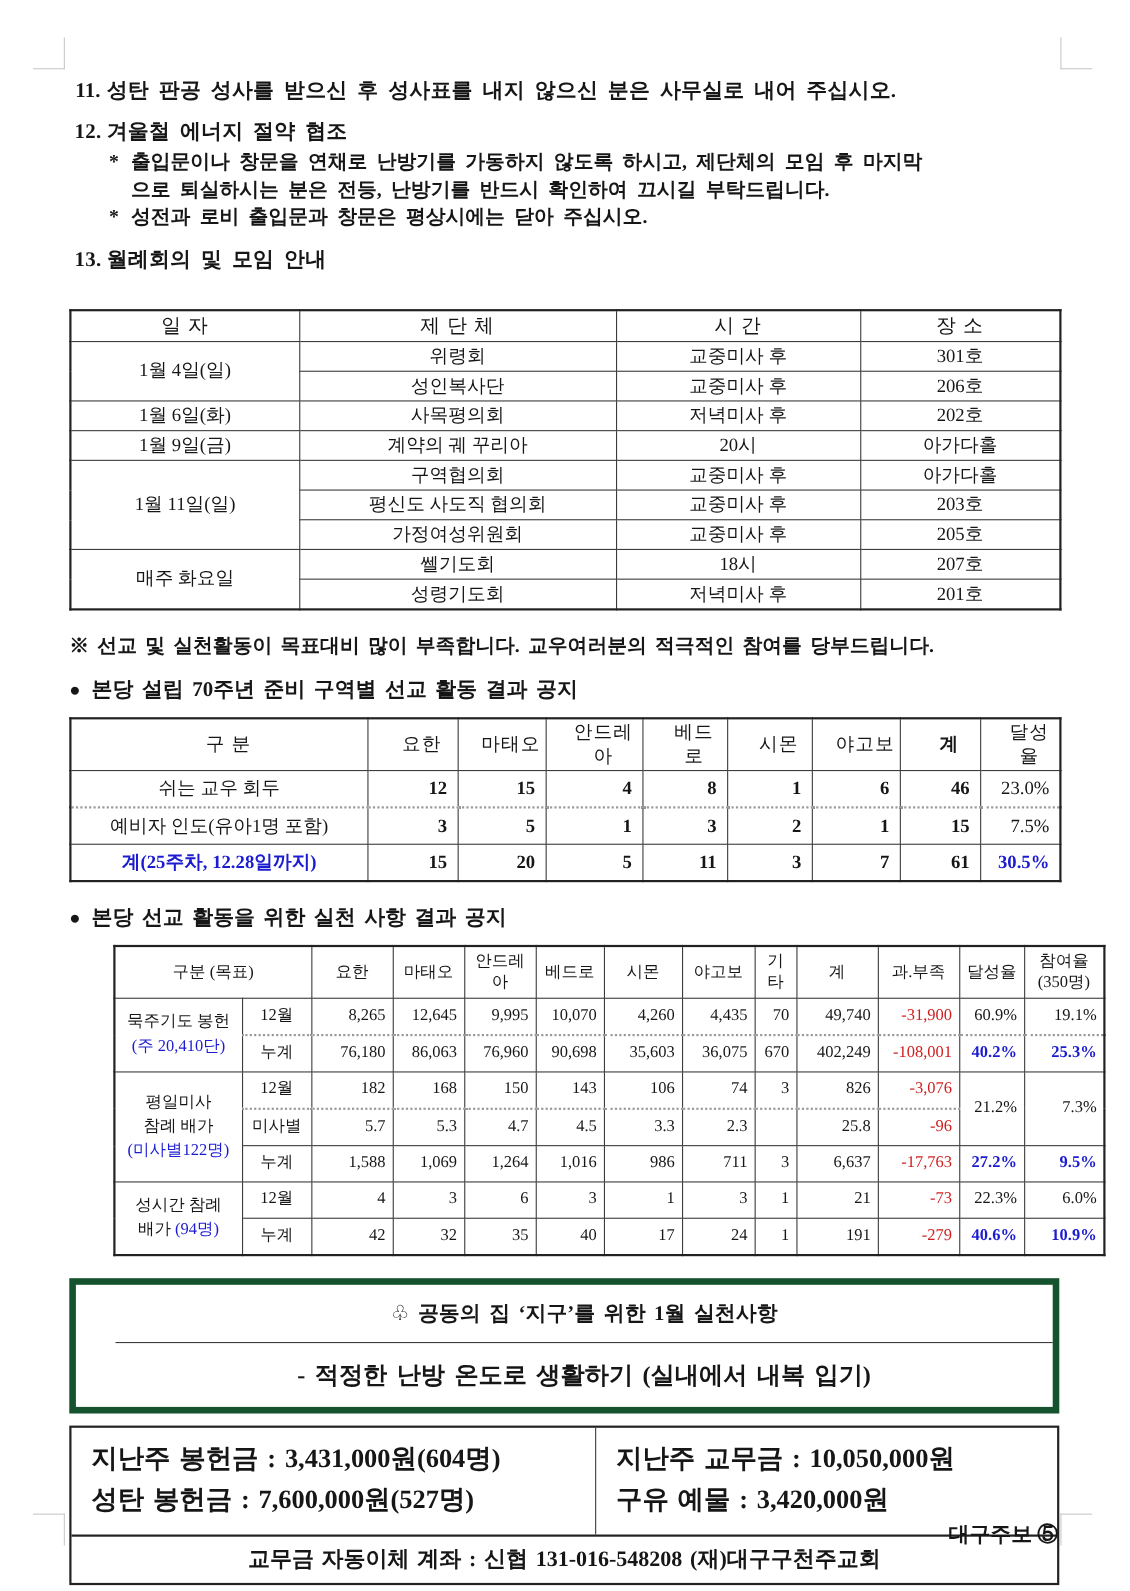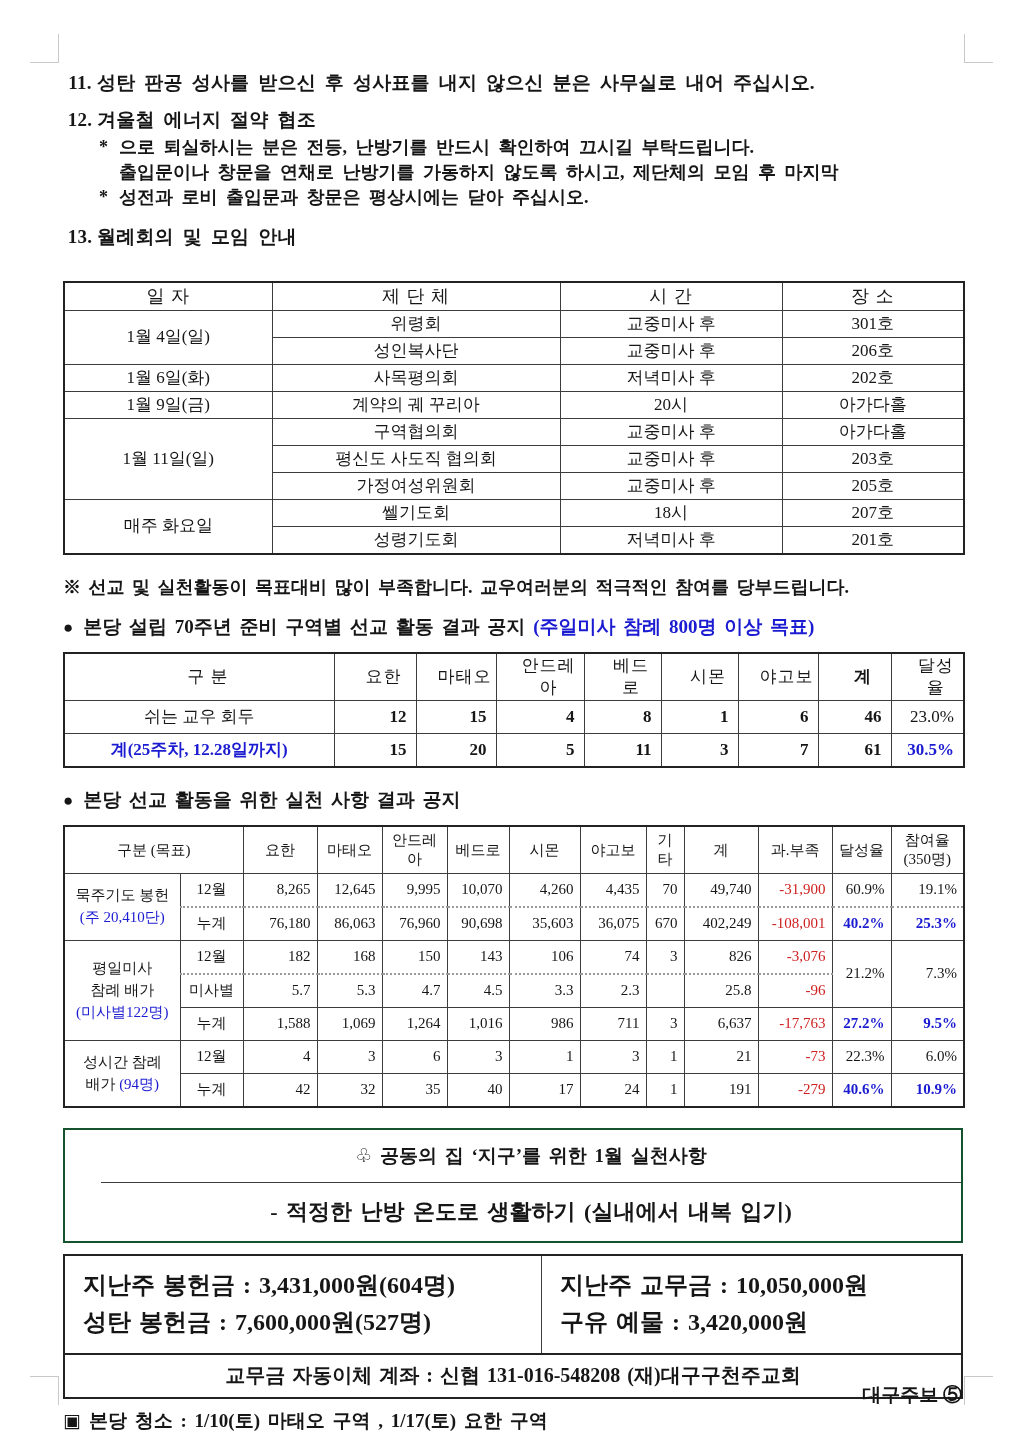--- a/index.html
+++ b/index.html
@@ -32,32 +32,32 @@
   .red { color:var(--c-red,#cf2020); }
   tr.dot td { border-top:2px dotted #9a9a9a; }
 
   #meetings-table th { height:25px; font-size:18px; }
   #meetings-table td { height:24px; font-size:17px; }
 
   #mission-table { margin-top:12px; }
   #mission-table th { height:30px; font-size:17px;padding-left:21px; }
   #mission-table td { height:30px; font-size:17px; }
 
-  #practice-table { margin-top:12px; }
+  #practice-table { margin-top:12px;margin-left:40px; }
   #practice-table th { font-size:15px; height:44px; letter-spacing:0; line-height:1.25; }
   #practice-table td { font-size:15px; height:30px; }
   #practice-table td.label { font-size:15px; line-height:1.45; padding:2px 1px; }
   #practice-table td.num { padding-right:6px; }
 
   .note { margin-top:20px; font-size:18px; font-weight:bold; word-spacing:3px; }
   .sec-head { margin-top:15px; font-size:19px; font-weight:bold; word-spacing:3px; display:flex; align-items:baseline; }
   .sec-head .bullet-glyph { margin-right:10px; font-size:17px; }
   .sec-head .hl { color:var(--c-blue,#1b1bd1); margin-left:8px; }
 
-  .eco-box { border:2px solid #14532d; margin-top:20px;padding-left:36px; }
+  .eco-box { border:6px solid #14532d; margin-top:20px;padding-left:36px; }
   .eco-title { border-bottom:1px solid #3c3c3c; text-align:center; font-size:19px; font-weight:bold; padding:13px 0; word-spacing:3px; }
   .eco-content { text-align:center; font-size:22px; font-weight:bold; padding:14px 0; word-spacing:3px; }
 
   .offer-box { border:2px solid #222; margin-top:11px; }
   .offer-top { display:flex; border-bottom:2px solid #222; }
   .offer-cell { padding:11px 0 12px 18px; text-align:left; font-size:24px; font-weight:bold; line-height:37px; word-spacing:2px; }
   .offer-left { width:458px; border-right:1px solid #3c3c3c; flex:none; }
   .offer-right { flex:1; }
   .offer-account { text-align:center; font-size:20px; font-weight:bold; padding:7px 0 8px 0; word-spacing:2px; }
 
@@ -80,22 +80,22 @@
     <span class="nnum">11.</span><span>성탄 판공 성사를 받으신 후 성사표를 내지 않으신 분은 사무실로 내어 주십시오.</span>
   </div>
 
   <div class="notice" style="margin-top:11px;">
     <span class="nnum">12.</span><span>겨울철 에너지 절약 협조</span>
   </div>
   <div class="bullets">
     <div class="bullet">
       <span class="marker">*</span>
       <div>
+        <div>출입문이나 창문을 연채로 난방기를 가동하지 않도록 하시고, 제단체의 모임 후 마지막</div>
         <div>으로 퇴실하시는 분은 전등, 난방기를 반드시 확인하여 끄시길  부탁드립니다.</div>
-        <div>출입문이나 창문을 연채로 난방기를 가동하지 않도록 하시고, 제단체의 모임 후 마지막</div>
       </div>
     </div>
     <div class="bullet">
       <span class="marker">*</span>
       <div>성전과 로비 출입문과 창문은 평상시에는 닫아 주십시오.</div>
     </div>
   </div>
 
   <div class="notice" id="notice-13">
     <span class="nnum">13.</span><span>월례회의 및 모임 안내</span>
@@ -168,21 +168,20 @@
           <td>201호</td>
         </tr>
       </tbody>
     </table>
 
   <div class="note">※ 선교 및 실천활동이 목표대비 많이 부족합니다. 교우여러분의 적극적인 참여를 당부드립니다.</div>
 
   <div class="sec-head">
     <span class="bullet-glyph">●</span>
     <span>본당 설립 70주년 준비 구역별 선교 활동 결과 공지</span>
-    <span class="hl">(주일미사 참례 800명 이상 목표)</span>
   </div>
 
   <table id="mission-table">
       <colgroup>
         <col style="width: 270px;">
         <col style="width: 82px;">
         <col style="width: 80px;">
         <col style="width: 88px;">
         <col style="width: 77px;">
         <col style="width: 77px;">
@@ -207,20 +206,31 @@
         <tr>
           <td>쉬는 교우 회두</td>
           <td class="num b">12</td>
           <td class="num b">15</td>
           <td class="num b">4</td>
           <td class="num b">8</td>
           <td class="num b">1</td>
           <td class="num b">6</td>
           <td class="num b">46</td>
           <td class="num">23.0%</td>
+        </tr>
+        <tr class="dot">
+          <td>예비자 인도(유아1명 포함)</td>
+          <td class="num b">3</td>
+          <td class="num b">5</td>
+          <td class="num b">1</td>
+          <td class="num b">3</td>
+          <td class="num b">2</td>
+          <td class="num b">1</td>
+          <td class="num b">15</td>
+          <td class="num">7.5%</td>
         </tr>
         <tr>
           <td class="blue b">계(25주차,  12.28일까지)</td>
           <td class="num b">15</td>
           <td class="num b">20</td>
           <td class="num b">5</td>
           <td class="num b">11</td>
           <td class="num b">3</td>
           <td class="num b">7</td>
           <td class="num b">61</td>

